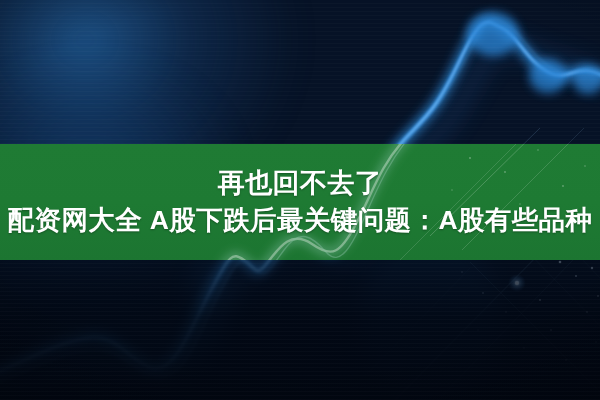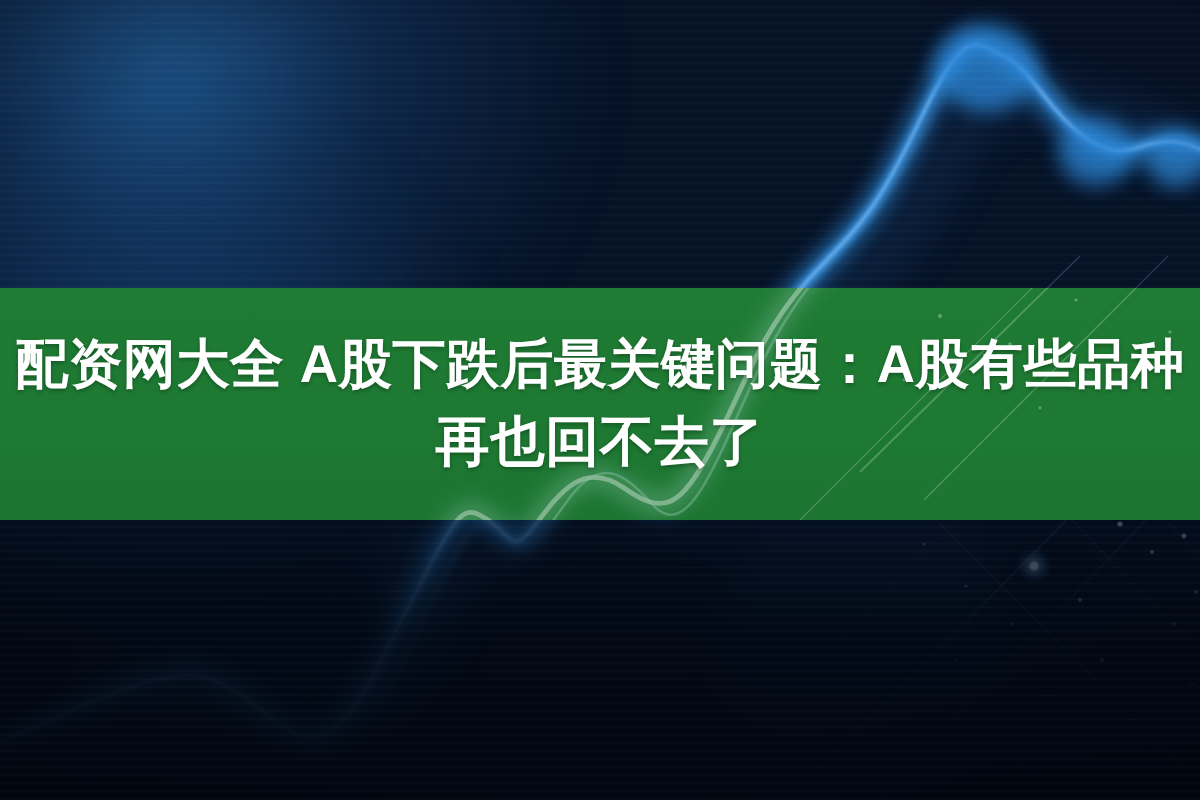--- a/index.html
+++ b/index.html
@@ -240,18 +240,18 @@
         <circle cx="505" cy="172" r="0.9"></circle>
         <circle cx="538" cy="150" r="0.8"></circle>
         <circle cx="563" cy="186" r="0.9"></circle>
         <circle cx="520" cy="204" r="0.7"></circle>
         <circle cx="585" cy="166" r="0.8"></circle>
         <circle cx="452" cy="190" r="0.7"></circle>
       </g>
     </svg>
 
     <div class="banner-text">
+      <div class="line line-2">再也回不去了</div>
       <div class="line line-1">配资网大全 A股下跌后最关键问题：A股有些品种</div>
-      <div class="line line-2">再也回不去了</div>
     </div>
   </div>
 
 </div>
 
 </body></html>

